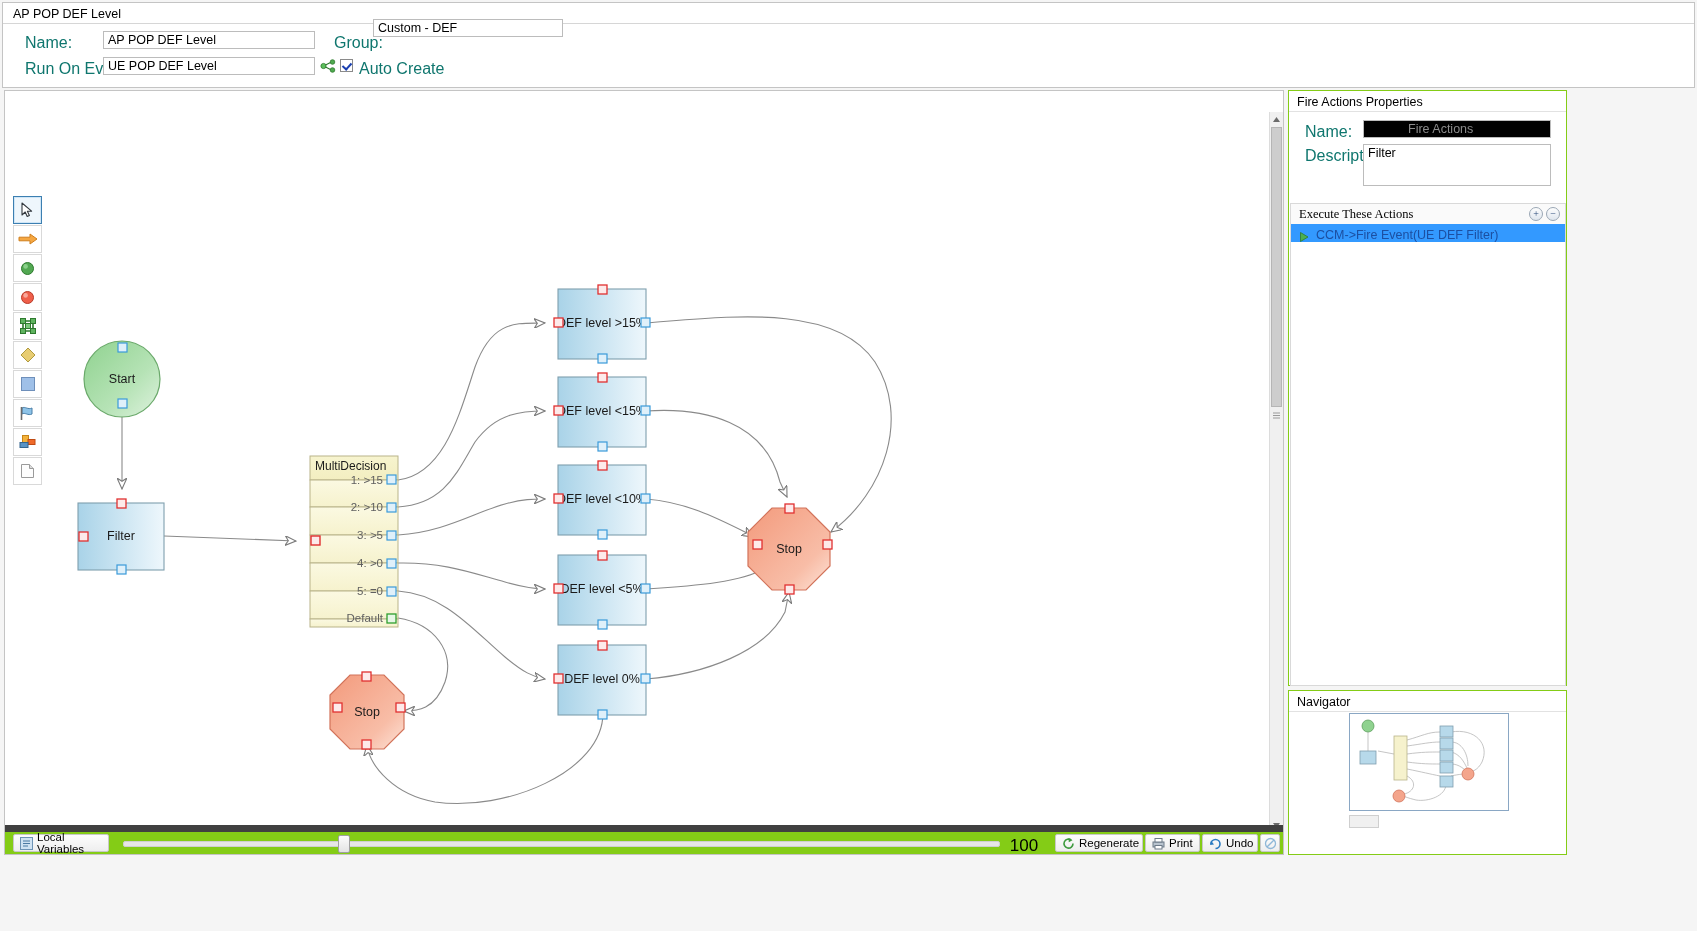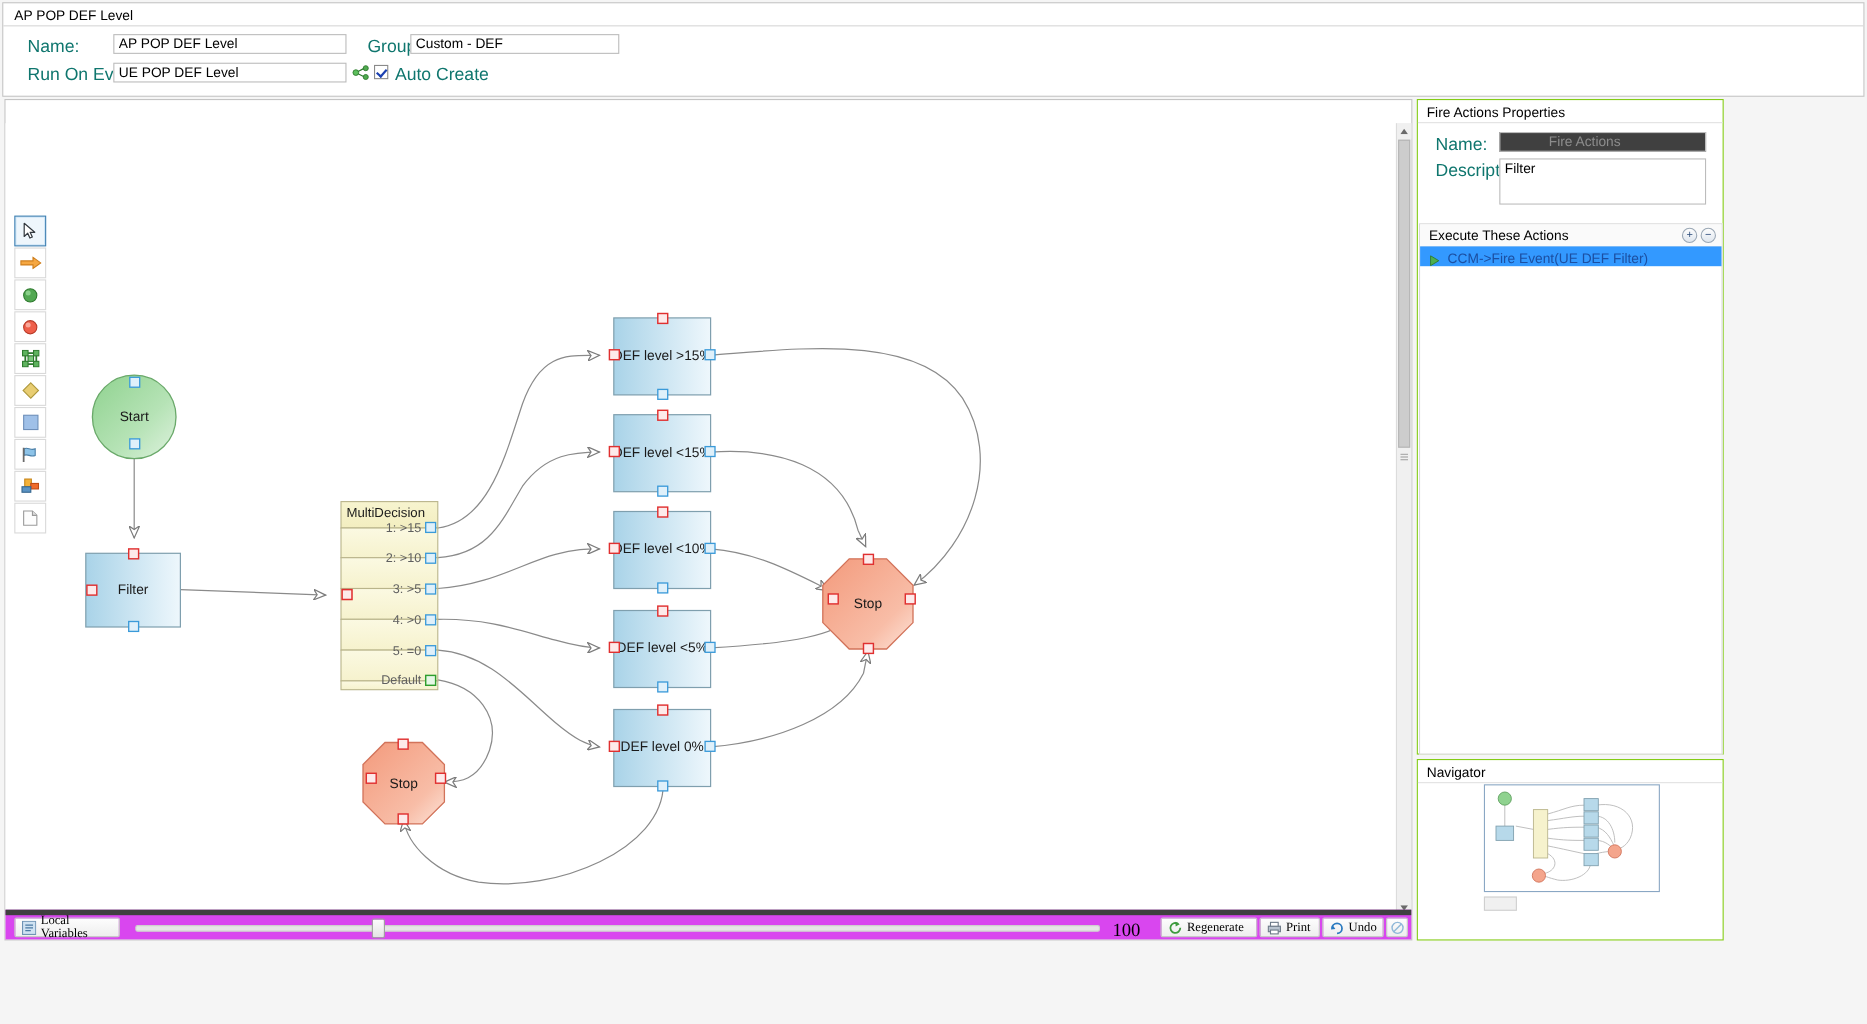--- a/index.html
+++ b/index.html
@@ -16,21 +16,21 @@
   
   .top-panel{position:absolute;left:2px;top:2px;width:1691px;height:84px;
     background:#fff;border:1px solid #c4c4c4;}
   .top-title{position:absolute;left:10px;top:4px;font-size:12.5px;color:#000;}
   .top-divider{position:absolute;left:0;top:20px;width:100%;height:1px;background:#d6d6d6;}
 
   .fld-label{position:absolute;font-size:16px;color:#0f766e;}
   .txtbox{position:absolute;background:#fff;border:1px solid #bcbcbc;
     font-family:"Liberation Sans",sans-serif;font-size:12.5px;color:#000;
     padding:1px 4px;box-sizing:border-box;outline:none;}
-  .txtbox.readonly{background:#404040;color:#8c8c8c;padding-left:44px;}
+  .txtbox.readonly{background:#000000;color:#8c8c8c;padding-left:44px;}
 
   .chk{position:absolute;width:13px;height:13px;background:#fff;border:1px solid #8a8a8a;
     box-sizing:border-box;}
   .chk:after{content:"";position:absolute;left:3px;top:1px;width:4px;height:7px;
     border:solid #1a3fb0;border-width:0 2px 2px 0;transform:rotate(42deg);}
 
   
   .diag-panel{position:absolute;left:4px;top:90px;width:1278px;height:763px;
     background:#fff;border:1px solid #c4c4c4;}
   .diag-head{position:absolute;left:0;top:0;width:100%;height:20px;background:#fff;
@@ -48,37 +48,37 @@
   .tbtn.sel{border:1px solid #3c7fb1;box-shadow:inset 0 0 0 1px #cfe6f7;background:#eef6fc;}
 
   
   .vscroll{position:absolute;right:0;top:21px;width:13px;height:720px;background:#f0f0f0;
     border-left:1px solid #dcdcdc;}
   .vs-arrow{position:absolute;left:0;width:13px;height:14px;background:#f0f0f0;
     display:flex;align-items:center;justify-content:center;}
   .vs-thumb{position:absolute;left:1px;width:11px;background:#cdcdcd;border:1px solid #b5b5b5;box-sizing:border-box;}
 
   
-  .bstrip{position:absolute;left:0;bottom:0;width:100%;height:22px;background:#d946ef;
-    border-top:5px solid #404040;font-family:Liberation Serif, serif;}
+  .bstrip{position:absolute;left:0;bottom:0;width:100%;height:22px;background:#84cc16;
+    border-top:7px solid #404040;}
   .btn-sm{position:absolute;height:18px;border:1px solid #c8c8c8;background:linear-gradient(#fdfdfd,#eee);
     font-size:11.5px;display:flex;align-items:center;gap:4px;padding:0 6px;box-sizing:border-box;border-radius:2px;}
   .slider-track{position:absolute;height:4px;background:#e6e6e6;border:1px solid #cfcfcf;border-radius:2px;}
   .slider-thumb{position:absolute;width:10px;height:16px;background:linear-gradient(#fcfcfc,#e3e3e3);
     border:1px solid #a0a0a0;border-radius:2px;}
   .zoomval{position:absolute;font-size:17px;text-align:center;}
 
   
   .rpanel{position:absolute;background:#fff;border:1px solid #84cc16;}
   .rp-title{position:absolute;left:8px;top:4px;font-size:12.5px;}
   .rp-hr{position:absolute;left:0;top:20px;width:100%;height:1px;background:#e2e2e2;}
 
   .grp{position:absolute;border:1px solid #d9d9d9;background:#fff;}
   .grp-head{position:absolute;left:0;top:0;width:100%;height:20px;background:#fafafa;
-    border-bottom:1px solid #e2e2e2;}
+    border-bottom:1px solid #e2e2e2;font-family:Liberation Serif, serif;}
   .grp-head-t{position:absolute;left:8px;top:3px;font-size:12.5px;}
 
   .rowsel{position:absolute;background:#3399ff;color:#fff;display:flex;align-items:flex-end;}
   .rowsel .txt{color:#1c4fa1;}
 
   .circ-btn{position:absolute;width:12px;height:12px;border:1px solid #9aa7b5;border-radius:50%;
     background:linear-gradient(#fdfdfd,#dfe6ee);display:flex;align-items:center;justify-content:center;
     font-size:10px;line-height:10px;color:#2a4a7a;}
 
   
@@ -93,21 +93,21 @@
 <div class="app">
 
   <div class="top-panel">
     <div class="top-title">AP POP DEF Level</div>
     <div class="top-divider"></div>
 
     <div class="fld-label" style="left:22px;top:31px;">Name:</div>
     <input class="txtbox" style="left: 100px; top: 28px; width: 212px; height: 18px;" value="AP POP DEF Level">
 
     <div class="fld-label" style="left:331px;top:31px;">Group:</div>
-    <input class="txtbox" style="left: 370px; top: 28px; width: 190px; height: 18px;" value="Custom - DEF">
+    <input class="txtbox" style="left: 370px; top: 16px; width: 190px; height: 18px;" value="Custom - DEF">
 
     <div class="fld-label" style="left:22px;top:57px;">Run On Event:</div>
     <input class="txtbox" style="left: 100px; top: 54px; width: 212px; height: 18px;" value="UE POP DEF Level">
 
     <div style="position:absolute;left:317px;top:56px;width:16px;height:14px;">
       <svg width="16" height="14" viewBox="0 0 16 14">
         <circle cx="12.5" cy="3" r="2.3" fill="#4faa4f" stroke="#2d7a2d" stroke-width="0.8"></circle>
         <circle cx="12.5" cy="11" r="2.3" fill="#4faa4f" stroke="#2d7a2d" stroke-width="0.8"></circle>
         <circle cx="3.5" cy="7" r="2.6" fill="#5cbf5c" stroke="#2d7a2d" stroke-width="0.8"></circle>
         <path d="M5.5,6 L10.5,3.4 M5.5,8 L10.5,10.6" stroke="#2d7a2d" stroke-width="1.1" fill="none"></path>

